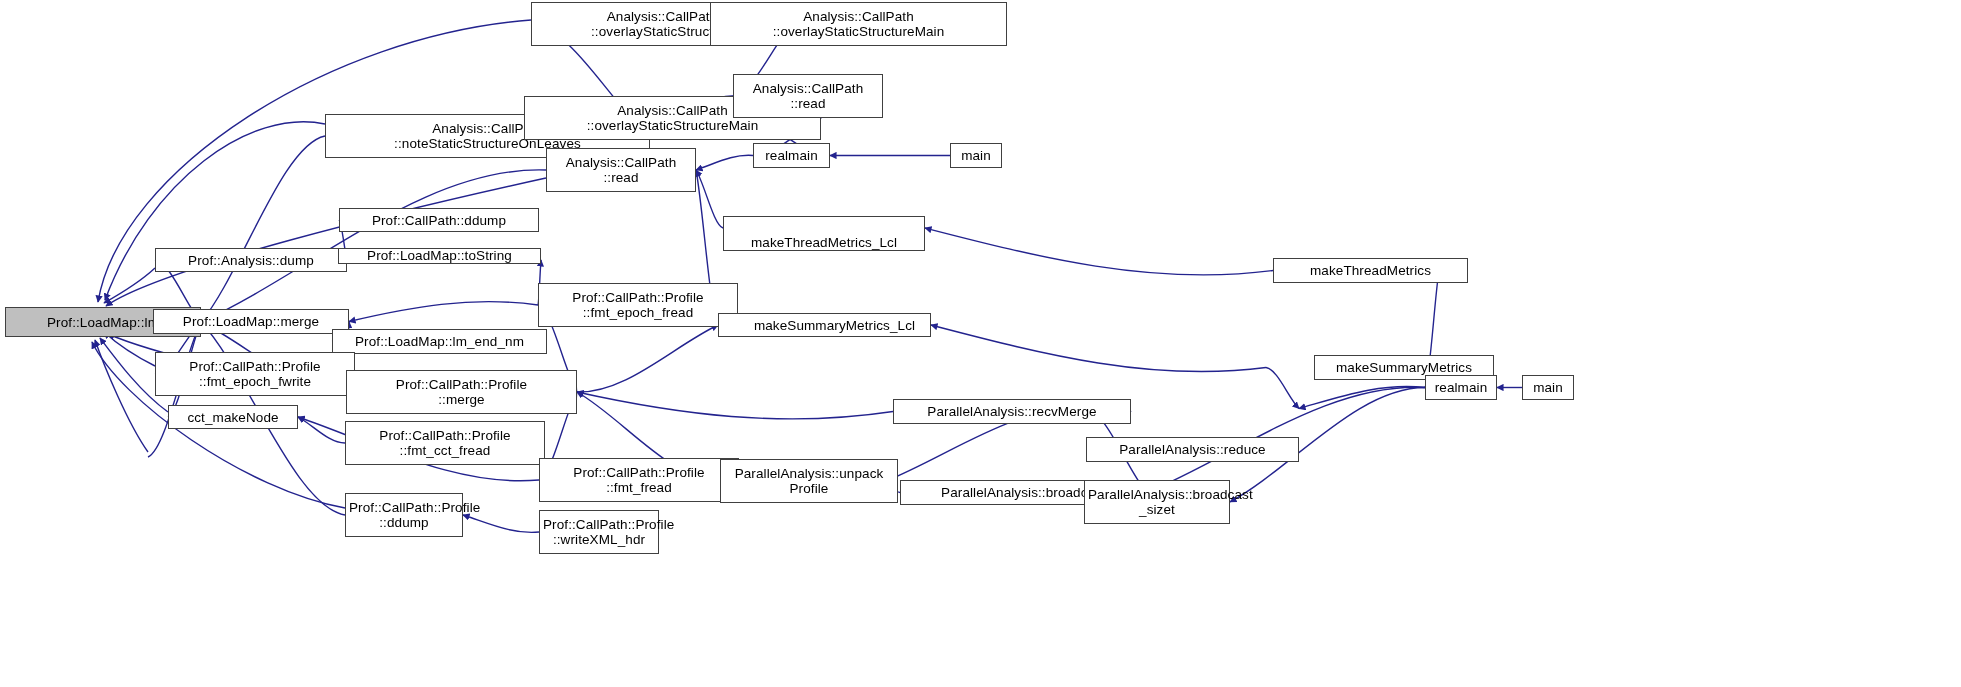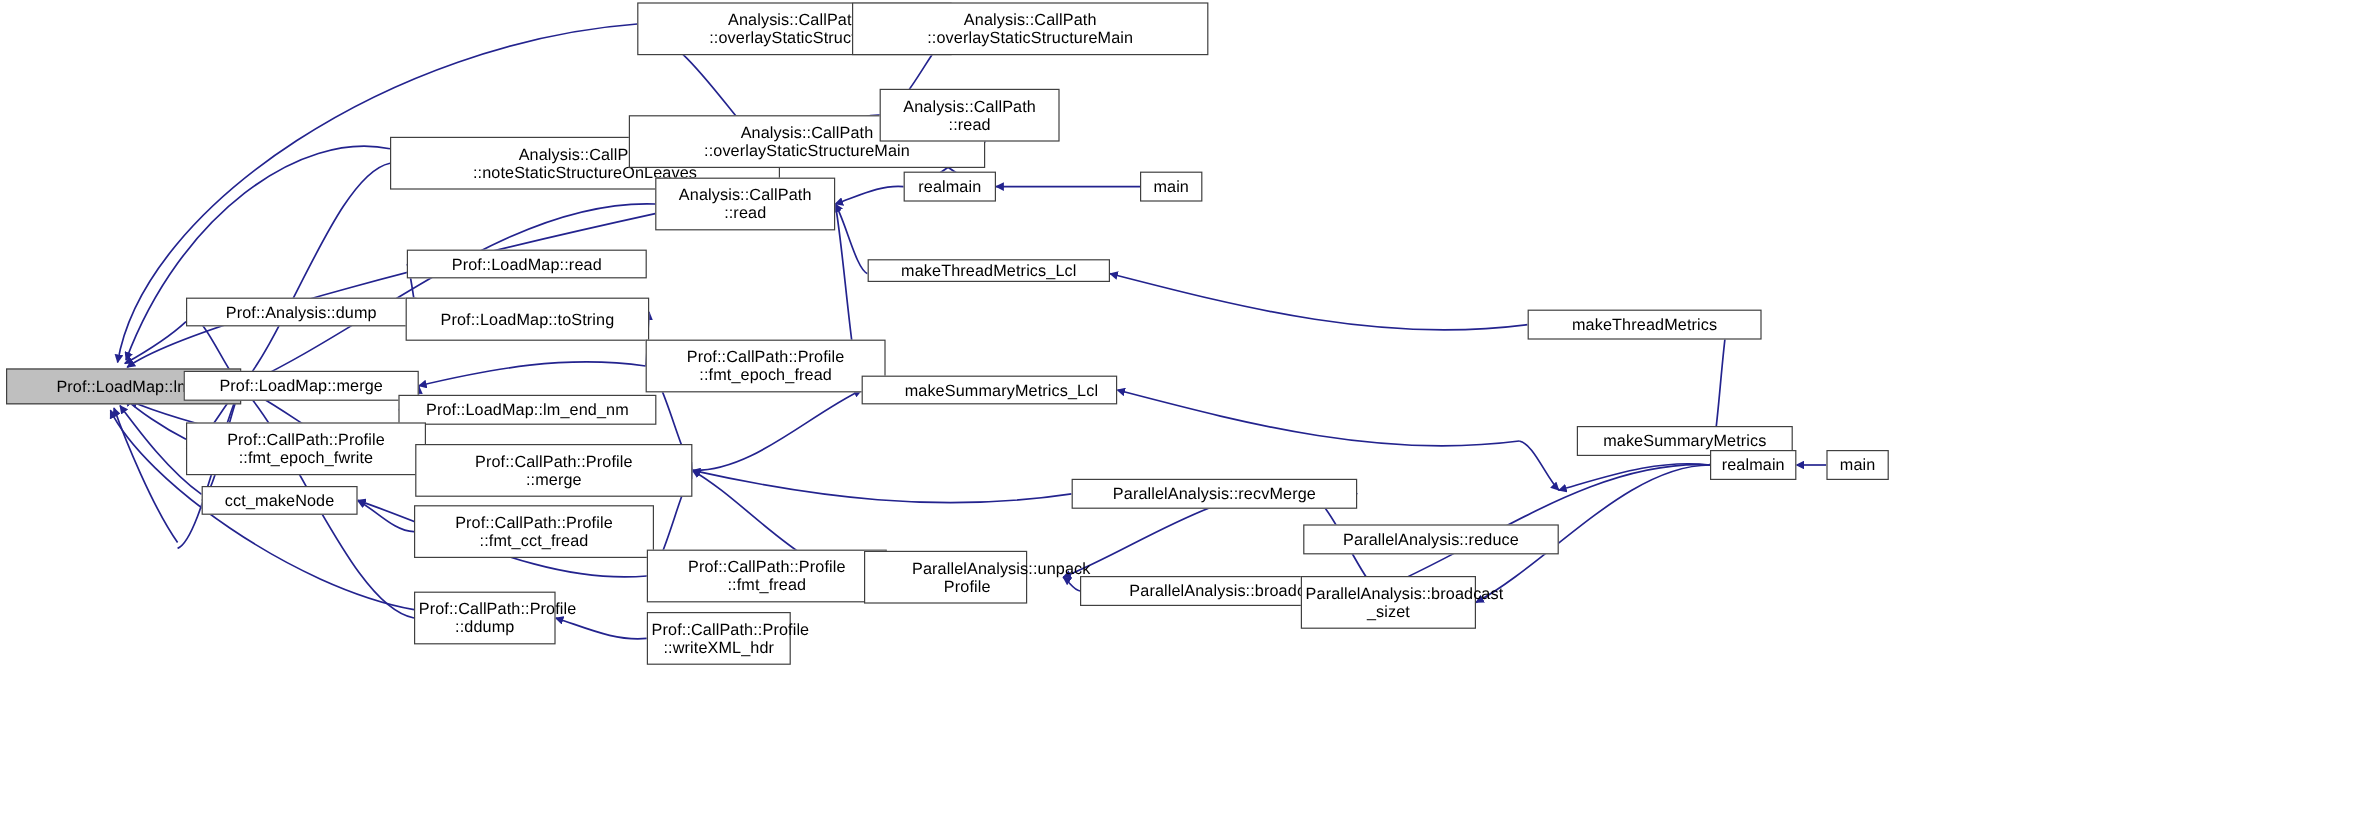--- a/index.html
+++ b/index.html
@@ -133,45 +133,45 @@
     <div class="node" style="left: 710px; top: 2px; width: 297px; height: 44px;"><span class="node-label">Analysis::CallPath
 ::overlayStaticStructureMain</span></div>
     <div class="node" style="left: 524px; top: 96px; width: 297px; height: 44px;"><span class="node-label">Analysis::CallPath
 ::overlayStaticStructureMain</span></div>
     <div class="node" style="left: 733px; top: 74px; width: 150px; height: 44px;"><span class="node-label">Analysis::CallPath
 ::read</span></div>
     <div class="node" style="left: 546px; top: 148px; width: 150px; height: 44px;"><span class="node-label">Analysis::CallPath
 ::read</span></div>
     <div class="node" style="left: 753px; top: 143px; width: 77px; height: 25px;"><span class="node-label">realmain</span></div>
     <div class="node" style="left: 950px; top: 143px; width: 52px; height: 25px;"><span class="node-label">main</span></div>
-    <div class="node" style="left: 339px; top: 208px; width: 200px; height: 24px;"><span class="node-label">Prof::LoadMap::read</span></div>
+    <div class="node" style="left: 339px; top: 208px; width: 200px; height: 24px;"><span class="node-label">Prof::CallPath::ddump</span></div>
     <div class="node" style="left: 155px; top: 248px; width: 192px; height: 24px;"><span class="node-label">Prof::Analysis::dump</span></div>
-    <div class="node" style="left: 338px; top: 248px; width: 203px; height: 36px;"><span class="node-label">Prof::LoadMap::toString</span></div>
-    <div class="node" style="left: 723px; top: 216px; width: 202px; height: 19px;"><span class="node-label">makeThreadMetrics_Lcl</span></div>
+    <div class="node" style="left: 338px; top: 248px; width: 203px; height: 16px; align-items: flex-end;"><span class="node-label">Prof::LoadMap::toString</span></div>
+    <div class="node" style="left: 723px; top: 216px; width: 202px; height: 35px; align-items: flex-end;"><span class="node-label">makeThreadMetrics_Lcl</span></div>
     <div class="node" style="left: 1273px; top: 258px; width: 195px; height: 25px;"><span class="node-label">makeThreadMetrics</span></div>
     <div class="node" style="left: 538px; top: 283px; width: 200px; height: 44px;"><span class="node-label">Prof::CallPath::Profile
 ::fmt_epoch_fread</span></div>
     <div class="node" style="left: 153px; top: 309px; width: 196px; height: 25px;"><span class="node-label">Prof::LoadMap::merge</span></div>
     <div class="node" style="left: 718px; top: 313px; width: 213px; height: 24px; padding-left: 20px;"><span class="node-label">makeSummaryMetrics_Lcl</span></div>
     <div class="node" style="left: 332px; top: 329px; width: 215px; height: 25px; text-align: center;"><span class="node-label">Prof::LoadMap::lm_end_nm</span></div>
     <div class="node" style="left: 155px; top: 352px; width: 200px; height: 44px;"><span class="node-label">Prof::CallPath::Profile
 ::fmt_epoch_fwrite</span></div>
     <div class="node" style="left: 1266px; top: 355px; width: 180px; height: 25px; margin-left: 48px;"><span class="node-label">makeSummaryMetrics</span></div>
     <div class="node" style="left: 346px; top: 370px; width: 231px; height: 44px;"><span class="node-label">Prof::CallPath::Profile
 ::merge</span></div>
     <div class="node" style="left: 1425px; top: 375px; width: 72px; height: 25px;"><span class="node-label">realmain</span></div>
     <div class="node" style="left: 1522px; top: 375px; width: 52px; height: 25px;"><span class="node-label">main</span></div>
     <div class="node" style="left: 168px; top: 405px; width: 130px; height: 24px;"><span class="node-label">cct_makeNode</span></div>
     <div class="node" style="left: 893px; top: 399px; width: 238px; height: 25px;"><span class="node-label">ParallelAnalysis::recvMerge</span></div>
     <div class="node" style="left: 1086px; top: 396px; width: 213px; height: 25px; margin-top: 41px;"><span class="node-label">ParallelAnalysis::reduce</span></div>
     <div class="node" style="left: 345px; top: 421px; width: 200px; height: 44px;"><span class="node-label">Prof::CallPath::Profile
 ::fmt_cct_fread</span></div>
     <div class="node" style="left: 539px; top: 458px; width: 200px; height: 44px;"><span class="node-label">Prof::CallPath::Profile
 ::fmt_fread</span></div>
-    <div class="node" style="left: 720px; top: 459px; width: 136px; height: 44px; padding-left: 36px;"><span class="node-label">ParallelAnalysis::unpack
+    <div class="node" style="left: 720px; top: 459px; width: 178px; height: 44px;"><span class="node-label">ParallelAnalysis::unpack
 Profile</span></div>
     <div class="node" style="left: 900px; top: 480px; width: 247px; height: 25px;"><span class="node-label">ParallelAnalysis::broadcast</span></div>
     <div class="node" style="left: 1084px; top: 480px; width: 146px; height: 44px;"><span class="node-label">ParallelAnalysis::broadcast
 _sizet</span></div>
     <div class="node" style="left: 345px; top: 493px; width: 118px; height: 44px;"><span class="node-label">Prof::CallPath::Profile
 ::ddump</span></div>
     <div class="node" style="left: 539px; top: 510px; width: 120px; height: 44px;"><span class="node-label">Prof::CallPath::Profile
 ::writeXML_hdr</span></div>
   </div>
 

